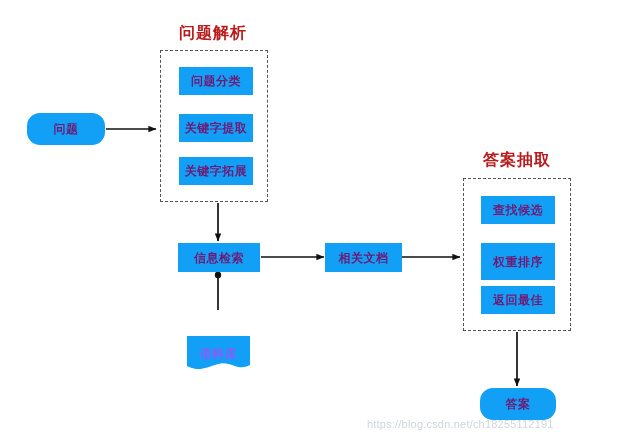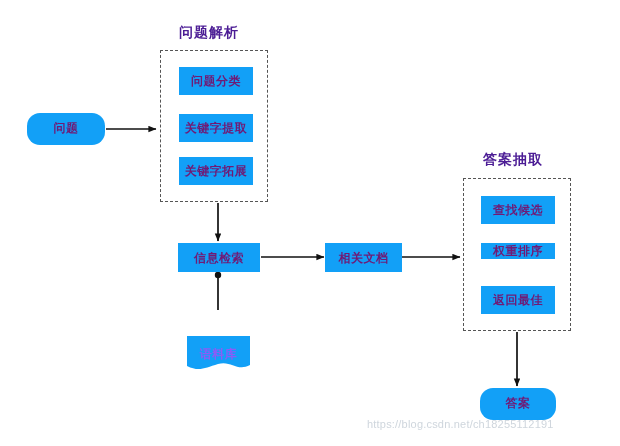--- a/index.html
+++ b/index.html
@@ -31,21 +31,20 @@
     letter-spacing: 0.5px;
     white-space: nowrap;
     line-height: 1;
   }
   .node-rect {
     background: #12a0f7;
   }
   .node-pill {
     background: #12a0f7;
     border-radius: 13px;
-    font-family: Liberation Mono, monospace;
   }
 
   
   .node-doc {
     background: transparent;
     color: #8b5cf6;
     margin-top: 26px;
   }
   .node-doc svg {
     position: absolute;
@@ -64,23 +63,23 @@
 
   
   .group-box {
     position: absolute;
     box-sizing: border-box;
     border: 1.5px dashed #555555;
     background: transparent;
   }
   .group-title {
     position: absolute;
-    font-size: 14px;
+    font-size: 16px;
     font-weight: 700;
-    color: #4c1d95;
+    color: #b91c1c;
     letter-spacing: 1px;
     white-space: nowrap;
     line-height: 1;
   }
 
   
   .conn {
     position: absolute;
     left: 0;
     top: 0;
@@ -144,21 +143,21 @@
 
   <div class="node node-rect" style="left:179px; top:157px; width:74px; height:28px;">关键字拓展</div>
 
   <div class="node node-rect" style="left:179px; top:114px; width:74px; height:28px;">关键字提取</div>
 
   <div class="group-title" style="left:483px; top:152px;">答案抽取</div>
   <div class="group-box" style="left:463px; top:178px; width:108px; height:153px;"></div>
 
   <div class="node node-rect" style="left:481px; top:196px; width:74px; height:28px;">查找候选</div>
 
-  <div class="node node-rect" style="left:481px; top:243px; width:74px; height:16px;">权重排序</div>
+  <div class="node node-rect" style="left:481px; top:243px; width:74px; height:37px;">权重排序</div>
 
   <div class="node node-rect" style="left:481px; top:286px; width:74px; height:28px;">返回最佳</div>
 
   <div class="node node-pill" style="left:27px; top:113px; width:78px; height:32px;">问题</div>
 
   <div class="node node-rect" style="left:178px; top:243px; width:82px; height:29px;">信息检索</div>
 
   <div class="node node-rect" style="left:325px; top:243px; width:77px; height:29px;">相关文档</div>
 
   <div class="node node-doc" style="left:187px; top:310px; width:63px; height:36px;">

